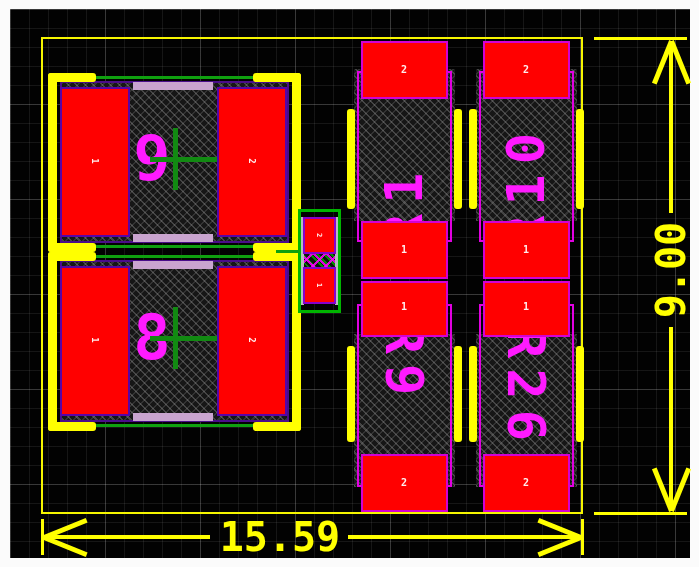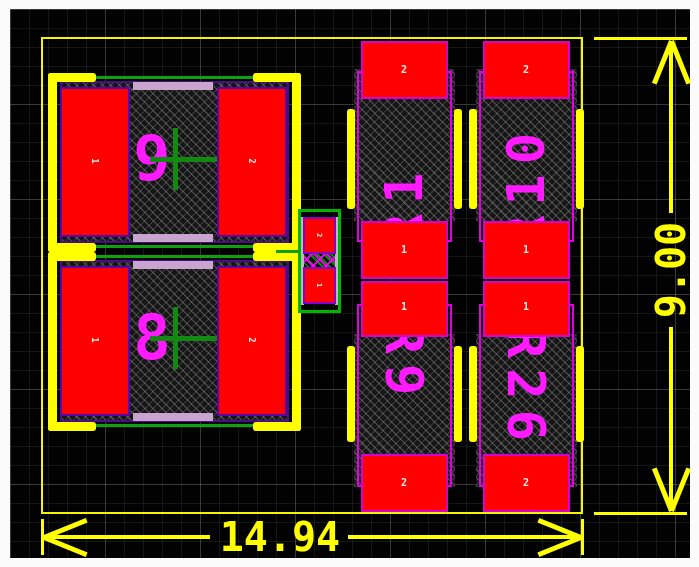--- a/index.html
+++ b/index.html
@@ -176,21 +176,21 @@
 
     <div>
       <div class="dim" style="left:31px;top:510px;width:3px;height:36px;"></div>
       <div class="dim" style="left:571px;top:510px;width:3px;height:36px;"></div>
       <div class="dim" style="left:40px;top:526px;width:160px;height:4px;"></div>
       <div class="dim" style="left:338px;top:526px;width:230px;height:4px;"></div>
       <div class="dim" style="left:34px;top:526px;width:46px;height:5px;transform-origin:0 50%;transform:rotate(22deg);"></div>
       <div class="dim" style="left:34px;top:526px;width:46px;height:5px;transform-origin:0 50%;transform:rotate(-22deg);"></div>
       <div class="dim" style="left:525px;top:526px;width:46px;height:5px;transform-origin:100% 50%;transform:rotate(22deg);"></div>
       <div class="dim" style="left:525px;top:526px;width:46px;height:5px;transform-origin:100% 50%;transform:rotate(-22deg);"></div>
-      <div class="dimtext" style="left:197px;top:507px;width:146px;height:42px;">14.94</div>
+      <div class="dimtext" style="left:197px;top:507px;width:146px;height:42px;">15.59</div>
     </div>
 
     <div>
       <div class="dim" style="left:584px;top:28px;width:93px;height:3px;"></div>
       <div class="dim" style="left:584px;top:503px;width:93px;height:3px;"></div>
       <div class="dim" style="left:659px;top:34px;width:4px;height:170px;"></div>
       <div class="dim" style="left:659px;top:318px;width:4px;height:183px;"></div>
       <div class="dim" style="left:659px;top:32px;width:5px;height:46px;transform-origin:50% 0;transform:rotate(22deg);"></div>
       <div class="dim" style="left:659px;top:32px;width:5px;height:46px;transform-origin:50% 0;transform:rotate(-22deg);"></div>
       <div class="dim" style="left:659px;top:456px;width:5px;height:46px;transform-origin:50% 100%;transform:rotate(22deg);"></div>

